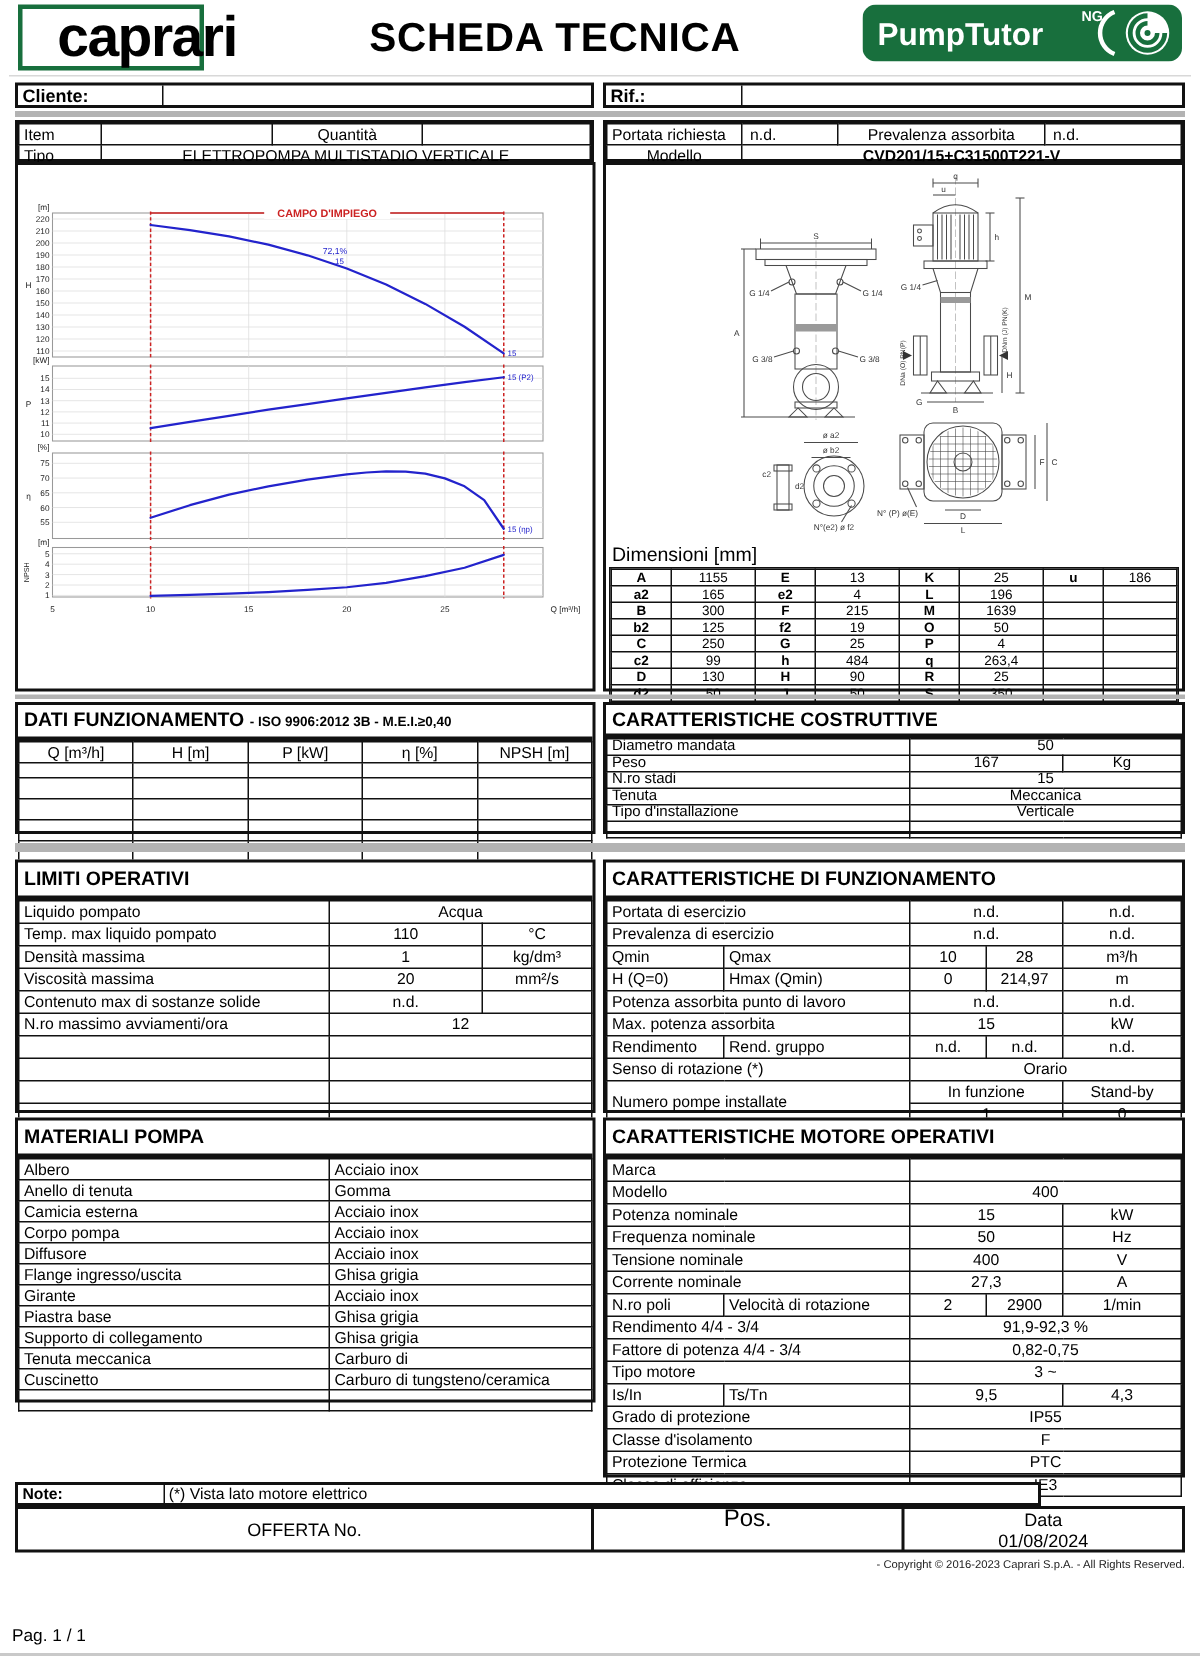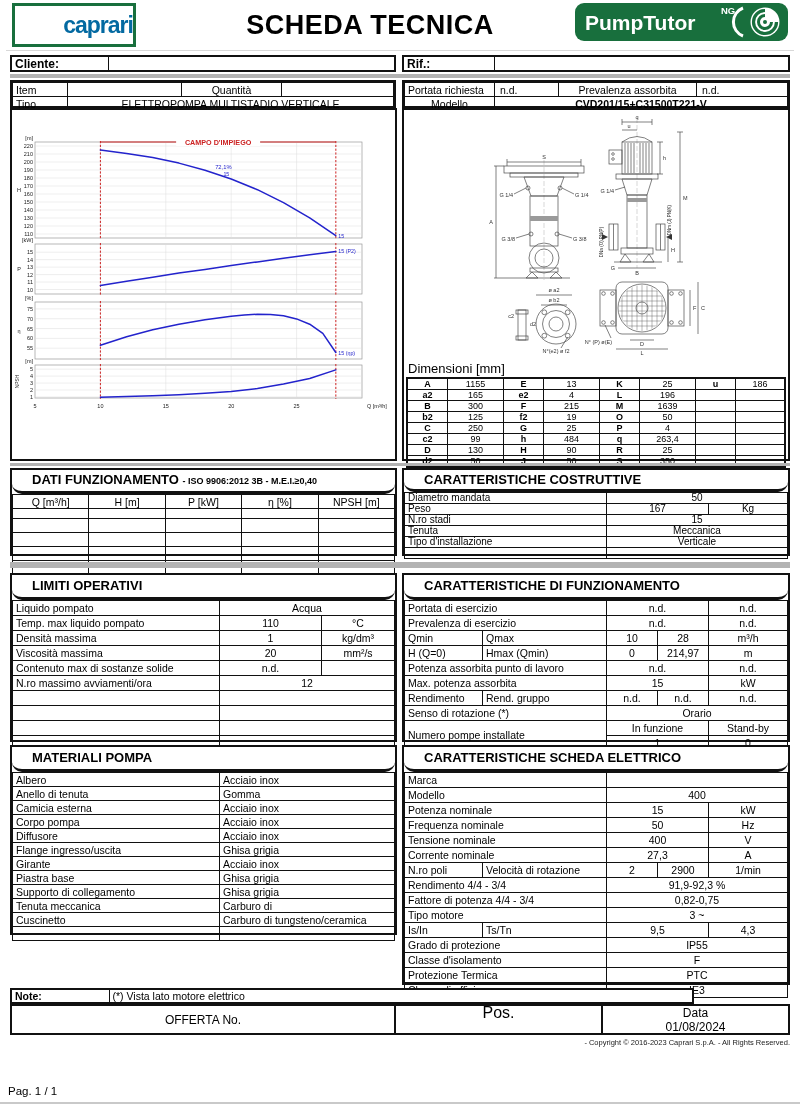--- a/index.html
+++ b/index.html
@@ -5,30 +5,30 @@
   html,body{margin:0;padding:0;background:#fff;}
   body{font-family:"Liberation Sans",sans-serif;color:#000;}
   #page{position:relative;width:800px;height:1106px;background:#fff;overflow:hidden;}
   .abs{position:absolute;}
   .box{border:2px solid #111;background:#fff;box-sizing:border-box;}
   .sep{background:#b3b3b3;}
   table{border-collapse:collapse;width:100%;table-layout:fixed;}
   td{border:1px solid #111;font-size:10.5px;padding:0 3px;height:13px;line-height:12px;white-space:nowrap;overflow:hidden;vertical-align:middle;}
   .ctr{text-align:center;}
   .b{font-weight:bold;}
-  .sec-title{font-weight:bold;font-size:13px;line-height:17px;padding:1px 20px;border-bottom:3px solid #111;white-space:nowrap;overflow:hidden;border-radius:10px;}
+  .sec-title{font-weight:bold;font-size:13px;line-height:17px;padding:1px 4px;border-bottom:3px solid #111;white-space:nowrap;overflow:hidden;}
   .sec-title .sub{font-size:9px;font-weight:bold;}
   .r10 td{height:10px;line-height:10px;font-size:10px;}
   .r9 td{height:9px;line-height:9px;}
   .r14 td{height:14px;line-height:13px;}
   .r13 td{height:13px;line-height:12px;}
   .dimt td{height:10px;line-height:10px;font-size:9px;padding:0 2px;}
   
   #brandbox{left:12px;top:3px;width:118px;height:38px;border:3px solid #186f3d;display:flex;align-items:center;justify-content:center;}
-  #brandbox span{color:#0369a1;font-weight:bold;font-size:23px;letter-spacing:-1px;line-height:30px;margin-left:48px;}
+  #brandbox span{color:#000000;font-weight:bold;font-size:38px;letter-spacing:-1px;line-height:30px;margin-left:48px;}
   #main-title{left:170px;top:10px;width:400px;text-align:center;font-size:27px;font-weight:bold;letter-spacing:.5px;}
   #pt-logo{left:575px;top:3px;}
   .hline{height:1px;background:#d8d8d8;}
   .small-nd{padding-left:5px;}
   .footline{font-size:7.5px;color:#222;}
   svg text{font-family:"Liberation Sans",sans-serif;}
 </style>
 </head>
 <body>
 
@@ -784,21 +784,21 @@
           </tr>
       <tr>
             <td></td>
             <td></td>
           </tr>
     </tbody>
       </table>
   </div>
 
   <div class="abs box" style="left:402px;top:745px;width:388px;height:240px;">
-    <div class="sec-title" style="line-height:20px;">CARATTERISTICHE SCHEDA ELETTRICO</div>
+    <div class="sec-title" style="line-height:20px;">CARATTERISTICHE MOTORE OPERATIVI</div>
     <table class="r14">
         <colgroup>
           <col style="width:78px">
           <col style="width:124px">
           <col style="width:51px">
           <col style="width:51px">
           <col>
         </colgroup>
       <tbody>
           <tr>

